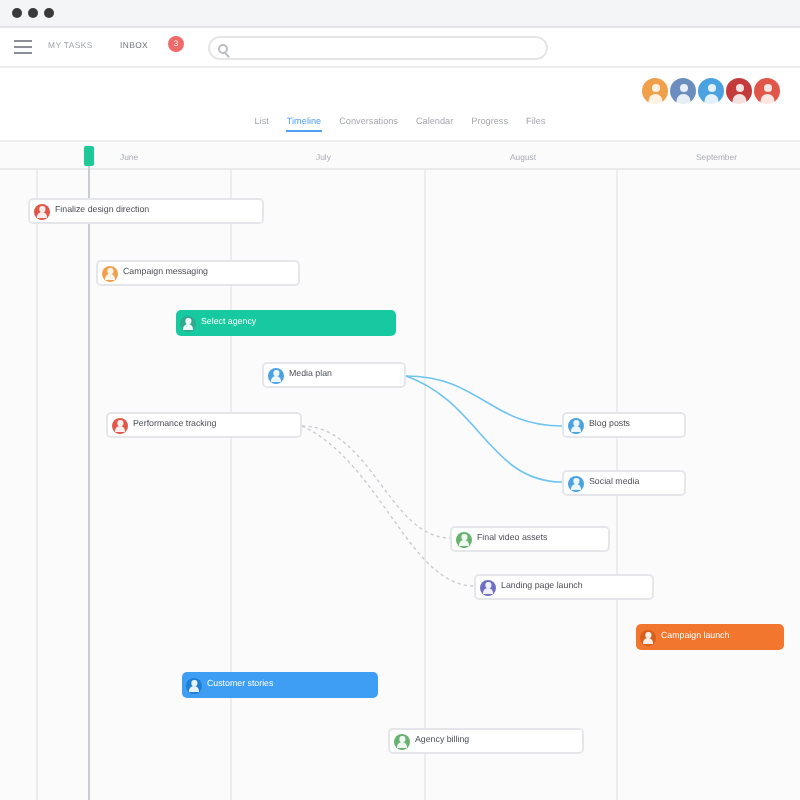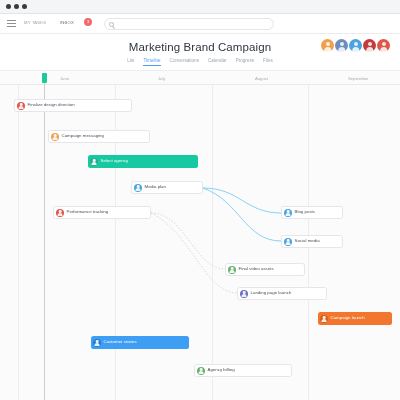--- a/index.html
+++ b/index.html
@@ -196,21 +196,20 @@
     <div class="nav-tab mytasks">MY TASKS</div>
     <div class="nav-tab inbox">INBOX</div>
     <div class="badge-red">3</div>
     <div class="searchbox">
       <span class="mag"></span>
       <input type="text" placeholder="" style="">
     </div>
   </div>
 
   <div class="header">
-    <div class="project-title">Marketing Brand Campaign</div>
     <div class="avatars">
       <span class="av" style="background:#f0a04b"></span>
       <span class="av" style="background:#6c8ebf"></span>
       <span class="av" style="background:#4aa3e0"></span>
       <span class="av" style="background:#c43b3b"></span>
       <span class="av" style="background:#e0574a"></span>
     </div>
     <div class="tabsrow">
       <div class="tab">List</div>
       <div class="tab active">Timeline</div>

